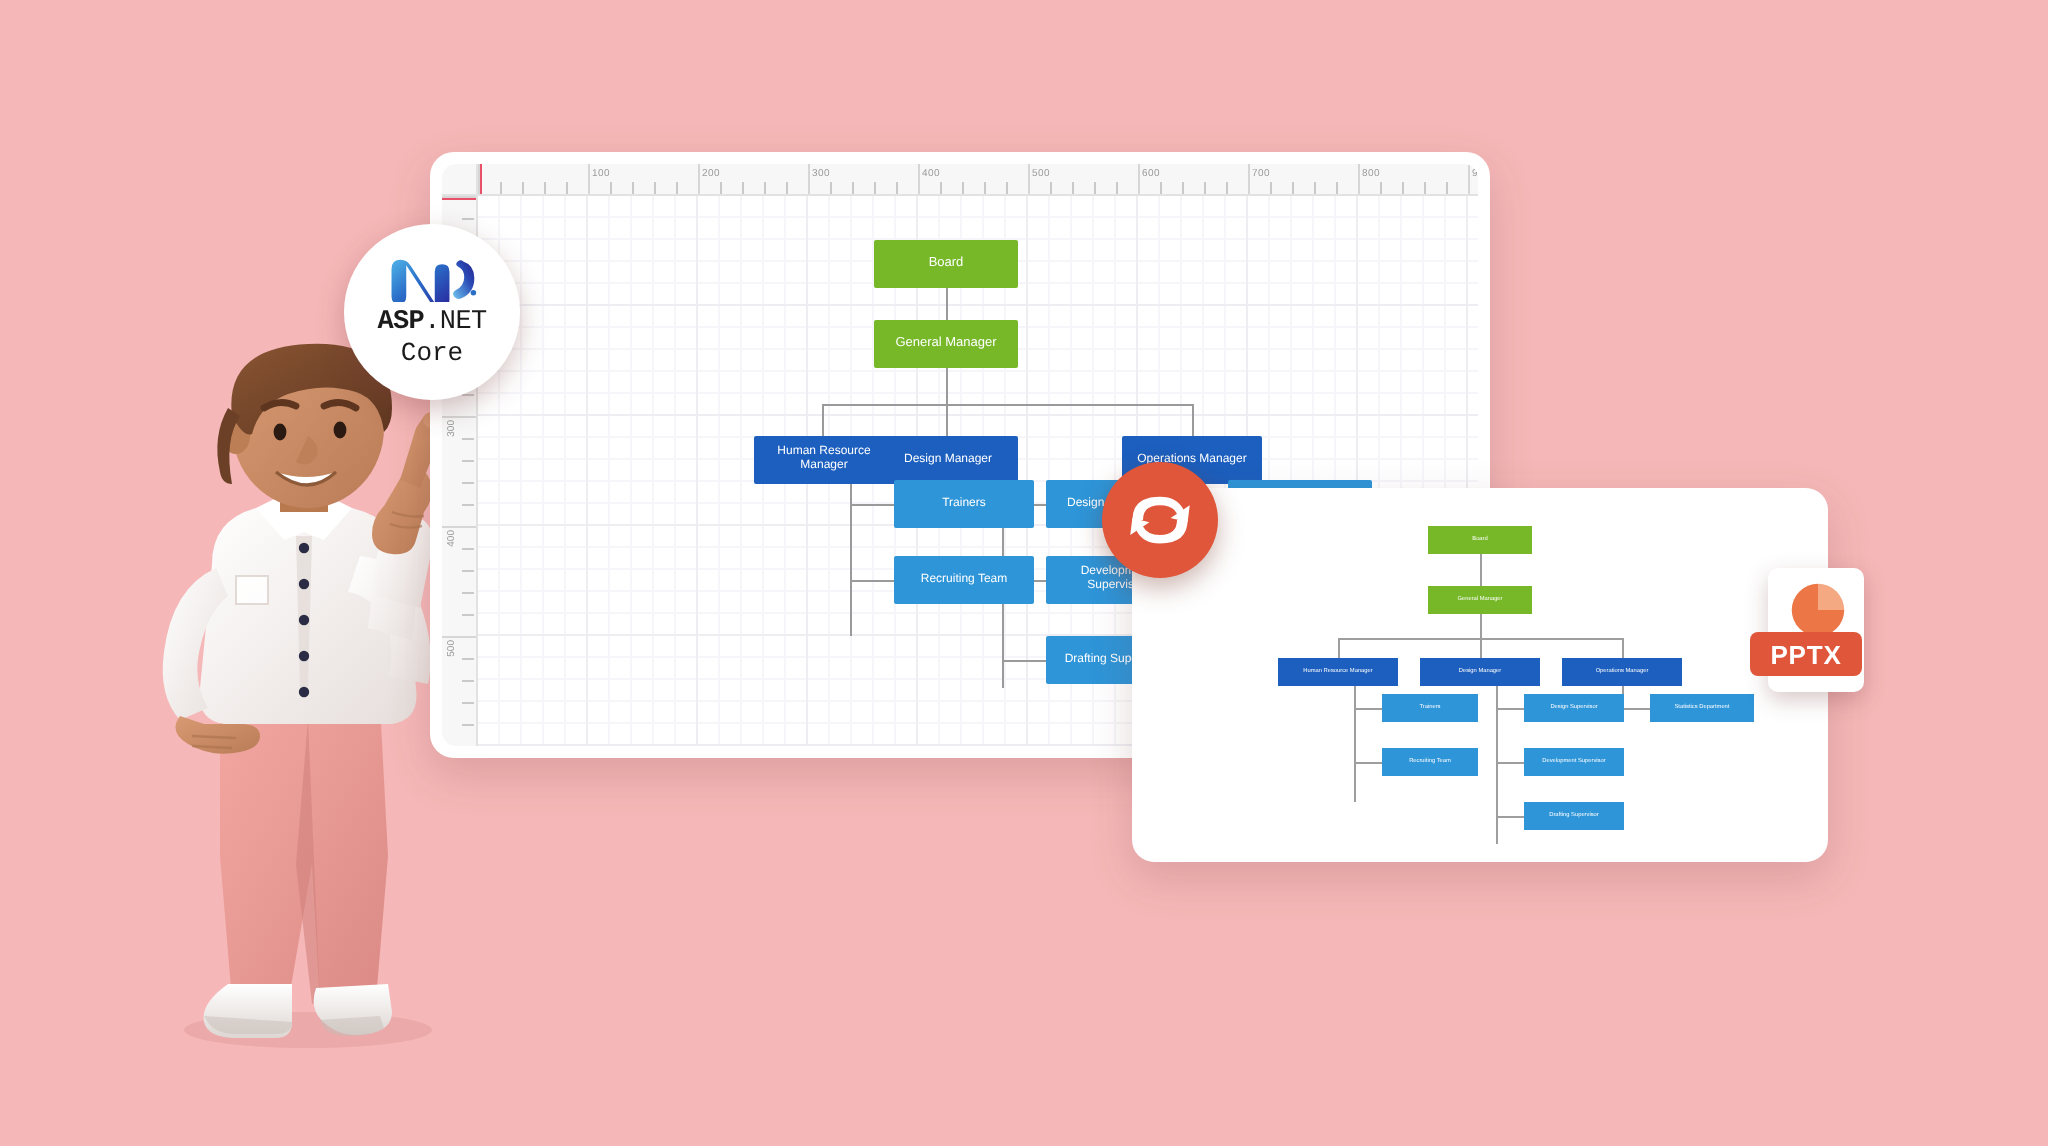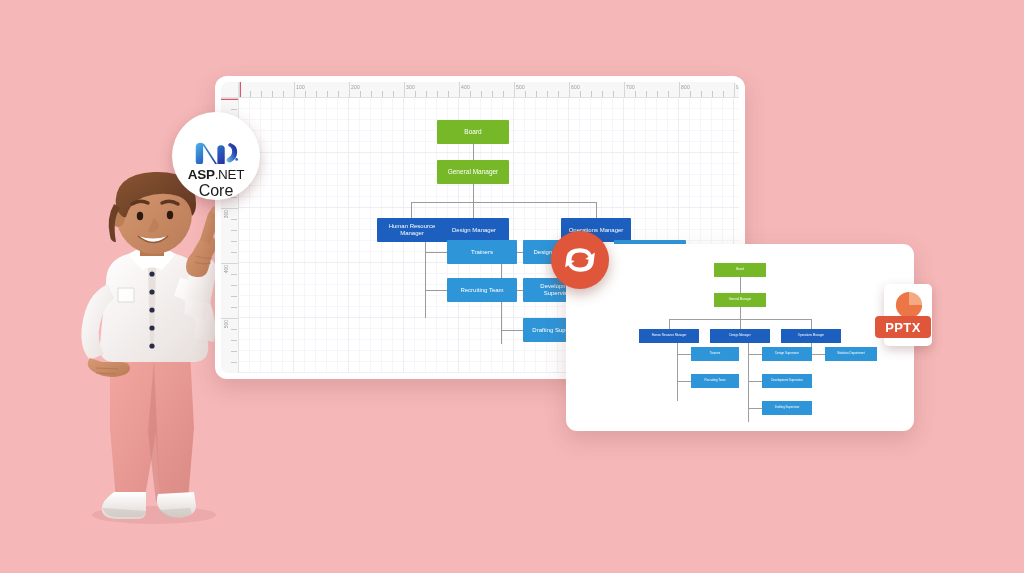--- a/index.html
+++ b/index.html
@@ -128,27 +128,28 @@
 
   
   .badge-aspnet {
     position: absolute;
     left: 172px; top: 112px;
     width: 88px; height: 88px;
     background: #ffffff;
     border-radius: 50%;
     box-shadow: 0 5px 14px rgba(120,60,60,0.30);
     display: flex; flex-direction: column;
-    align-items: center; justify-content: flex-end;
+    align-items: center; justify-content: center;
     gap: 1px;
+    font-family: Liberation Mono, monospace;
   }
   .aspnet-logo { width: 46px; height: 23px; margin-bottom: 2px; }
   .aspnet-name { font-size: 13.5px; color: #1b1b1b; letter-spacing: -.3px; }
   .aspnet-name b { font-weight: 700; }
-  .aspnet-core { font-size: 16px; color: #1b1b1b; margin-top: -1px; }
+  .aspnet-core { font-size: 13px; color: #1b1b1b; margin-top: -1px; }
 
   .badge-sync {
     position: absolute;
     left: 551px; top: 231px;
     width: 58px; height: 58px;
     background: #e0563a;
     border-radius: 50%;
     box-shadow: 0 5px 13px rgba(110,45,30,0.35);
     display: flex; align-items: center; justify-content: center;
     z-index: 30;

